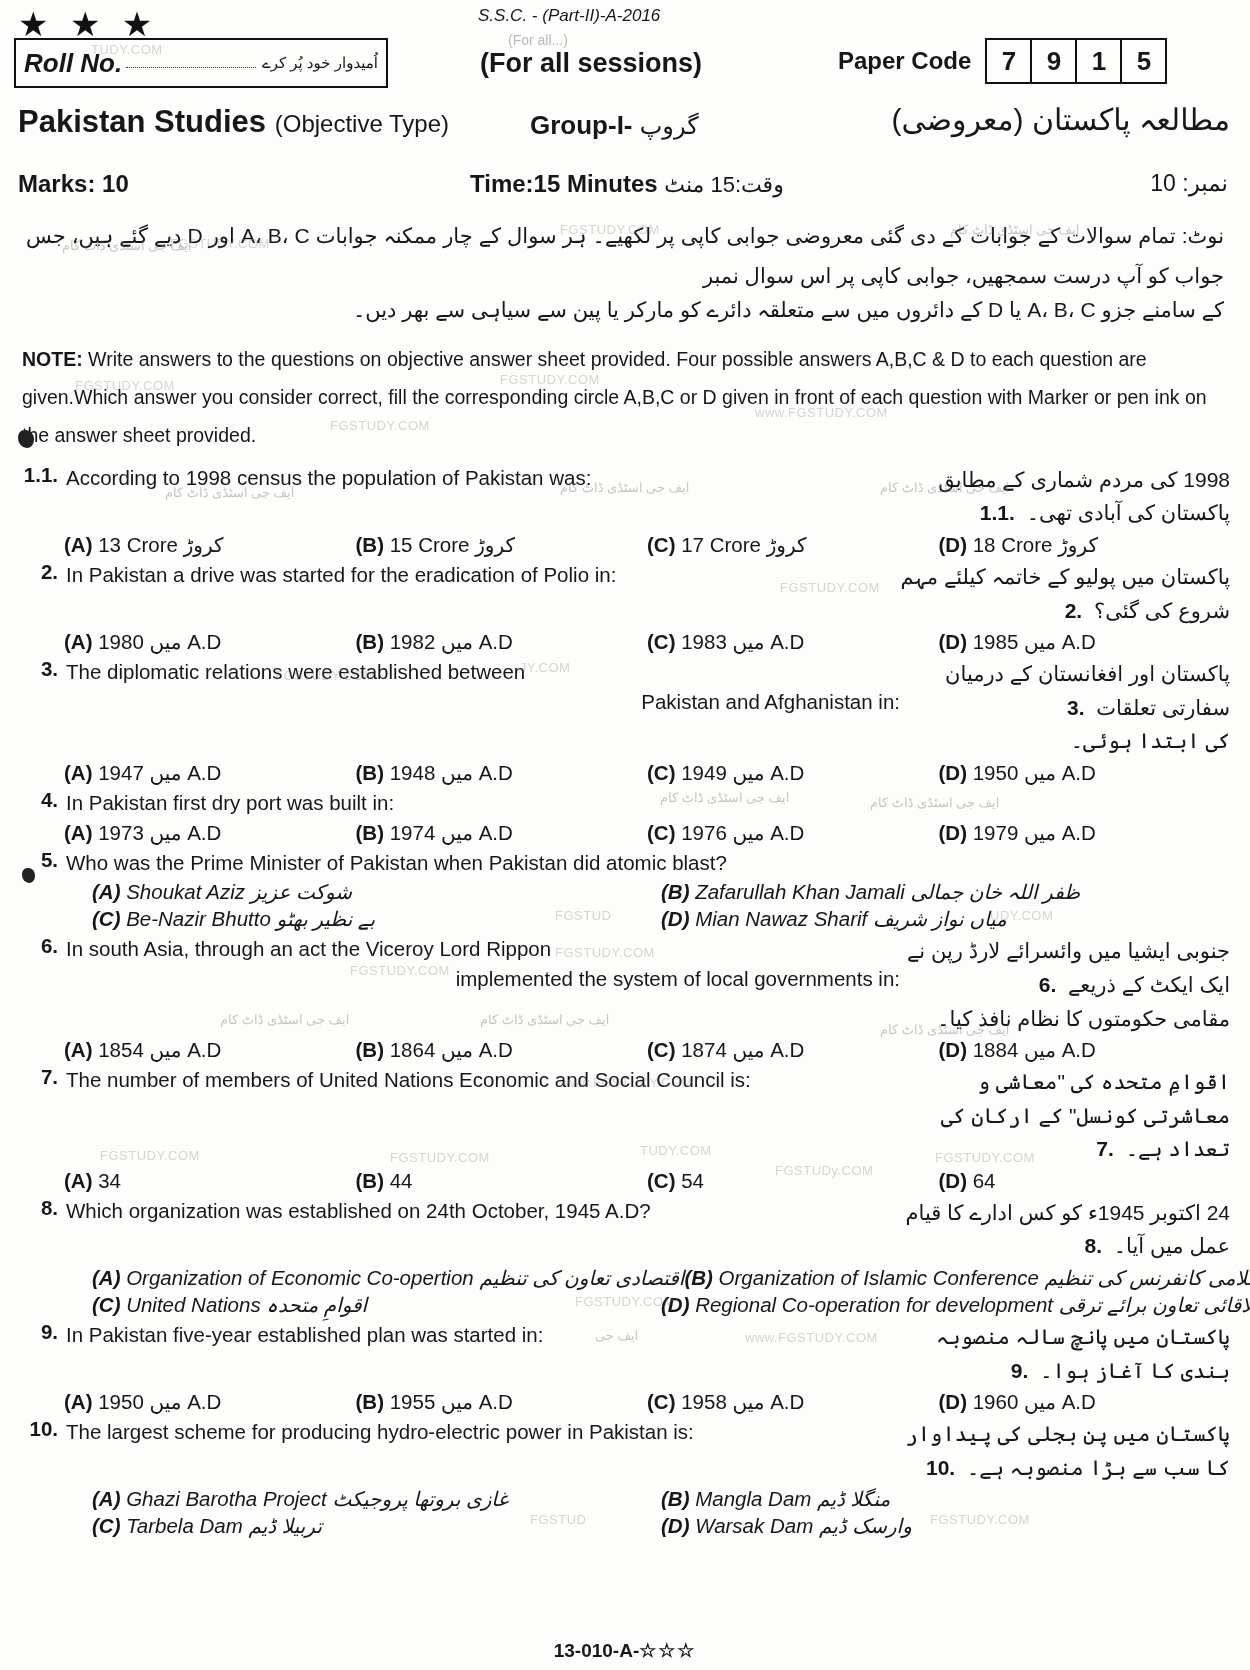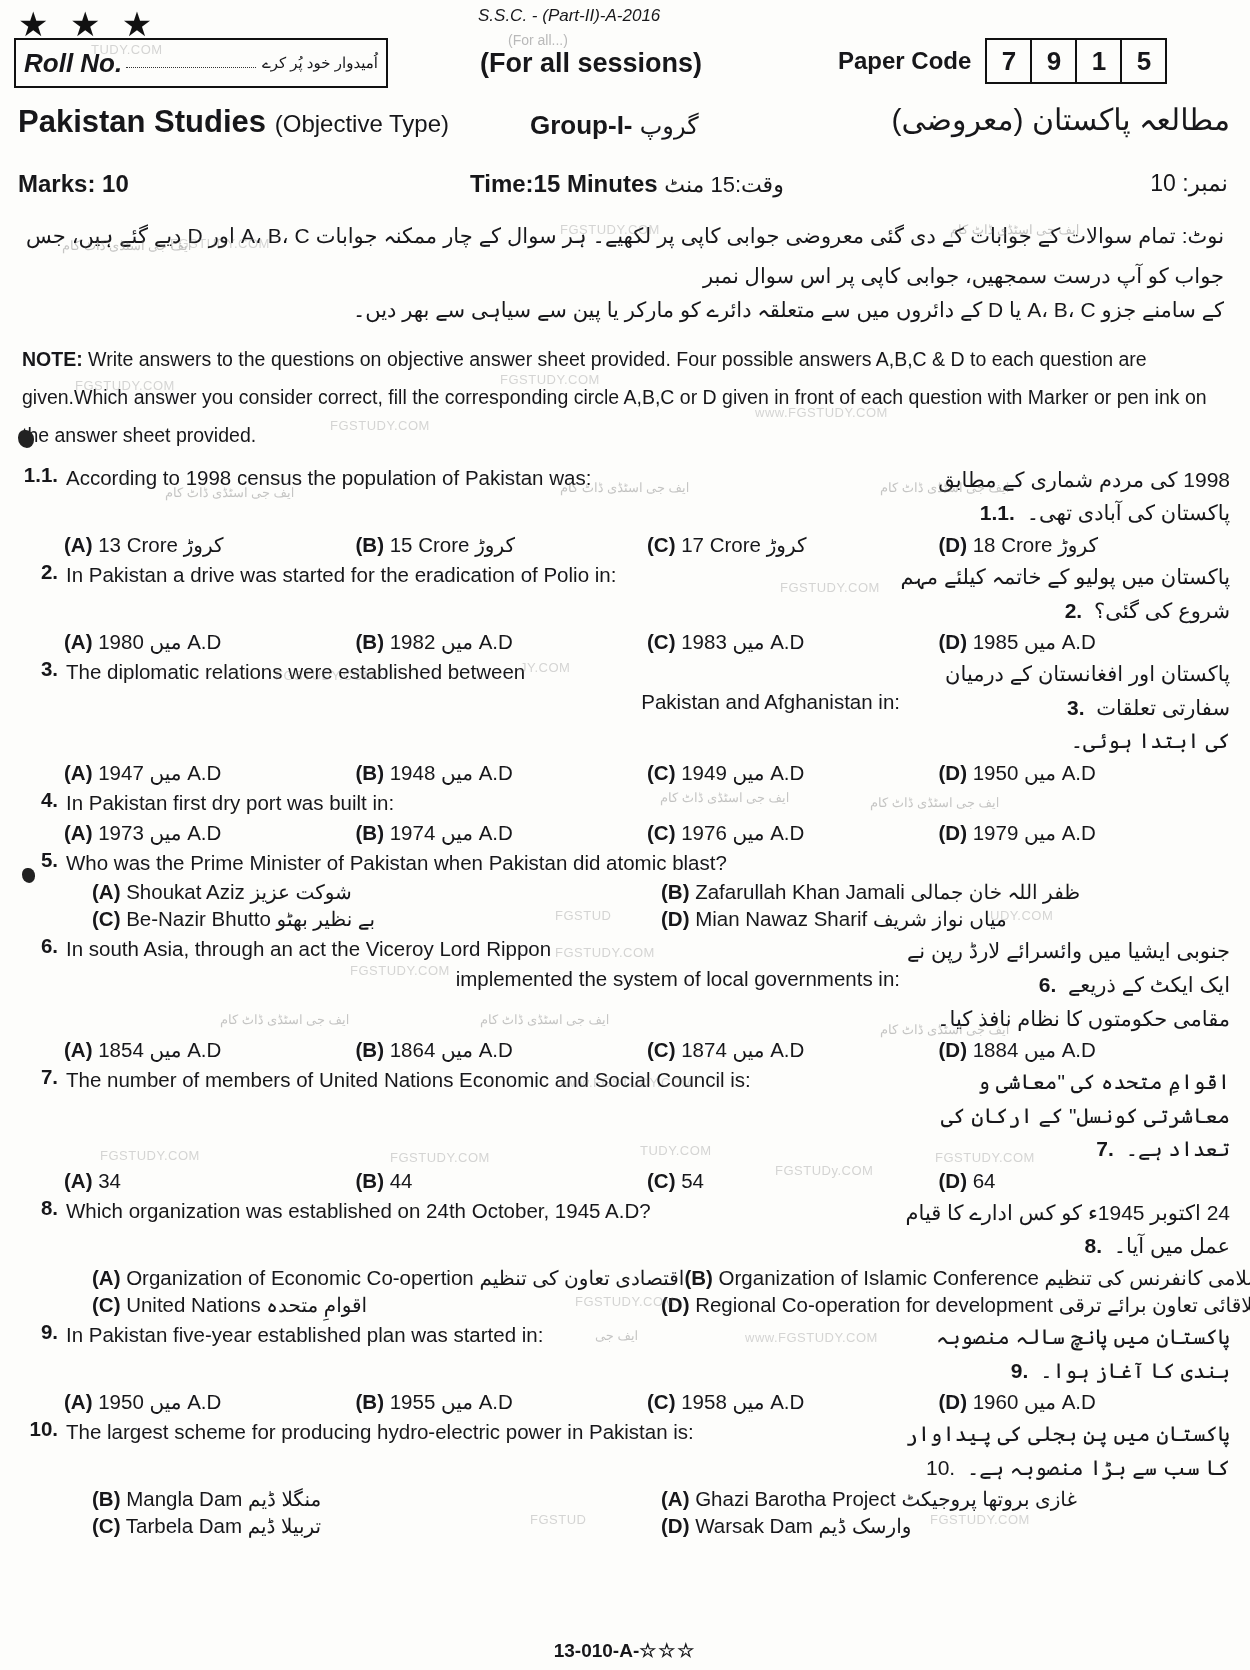--- a/index.html
+++ b/index.html
@@ -135,21 +135,21 @@
     display:flex;margin:3px 0 0 46px;
   }
   .opt{
     font-size:20.5px;flex:1;white-space:nowrap;
   }
   .opt b{font-weight:bold;}
   .opt .ur{direction:rtl;font-size:20px;}
   
   .opts2{display:flex;margin:3px 0 0 60px;}
   .opts2 .opt{flex:0 0 50%;}
-  .opts-ind{margin-left:74px;}
+  .opts-ind{margin-left:74px;font-style:italic;}
 
   
   .wm{
     position:absolute;color:rgba(120,120,120,.30);
     font-size:13px;letter-spacing:.5px;pointer-events:none;
     font-family:"Liberation Sans",sans-serif;
     text-align:center;
   }
   .wm-ur{
     position:absolute;color:rgba(120,120,120,.42);
@@ -349,25 +349,25 @@
           <div class="opt"><b>(A)</b> <span class="ur">میں</span> 1950 A.D</div>
           <div class="opt"><b>(B)</b> <span class="ur">میں</span> 1955 A.D</div>
           <div class="opt"><b>(C)</b> <span class="ur">میں</span> 1958 A.D</div>
           <div class="opt"><b>(D)</b> <span class="ur">میں</span> 1960 A.D</div>
         </div>
       </div>
       <div class="q">
         <div class="qhead">
           <div class="qnum">10.</div>
           <div class="qtext">The largest scheme for producing hydro-electric power in Pakistan is:</div>
-          <div class="qurdu">پاکستان میں پن بجلی کی پیداوار کا سب سے بڑا منصوبہ ہے۔<span style="font-weight: normal; margin-right: 6px;"> .10</span></div>
-        </div>
-        <div class="opts2 opts-ind">
+          <div class="qurdu">پاکستان میں پن بجلی کی پیداوار کا سب سے بڑا منصوبہ ہے۔<span style="font-weight: bold; margin-right: 6px;"> .10</span></div>
+        </div>
+        <div class="opts2 opts-ind">
+          <div class="opt"><b>(A)</b> Ghazi Barotha Project <span class="ur">غازی بروتھا پروجیکٹ</span></div>
           <div class="opt"><b>(B)</b> Mangla Dam <span class="ur">منگلا ڈیم</span></div>
-          <div class="opt"><b>(A)</b> Ghazi Barotha Project <span class="ur">غازی بروتھا پروجیکٹ</span></div>
         </div>
         <div class="opts2 opts-ind">
           <div class="opt"><b>(C)</b> Tarbela Dam <span class="ur">تربیلا ڈیم</span></div>
           <div class="opt"><b>(D)</b> Warsak Dam <span class="ur">وارسک ڈیم</span></div>
         </div>
       </div>
     </div>
 
   <div class="footer">
     <span>13-010-A-</span><span class="st">☆☆☆</span>

